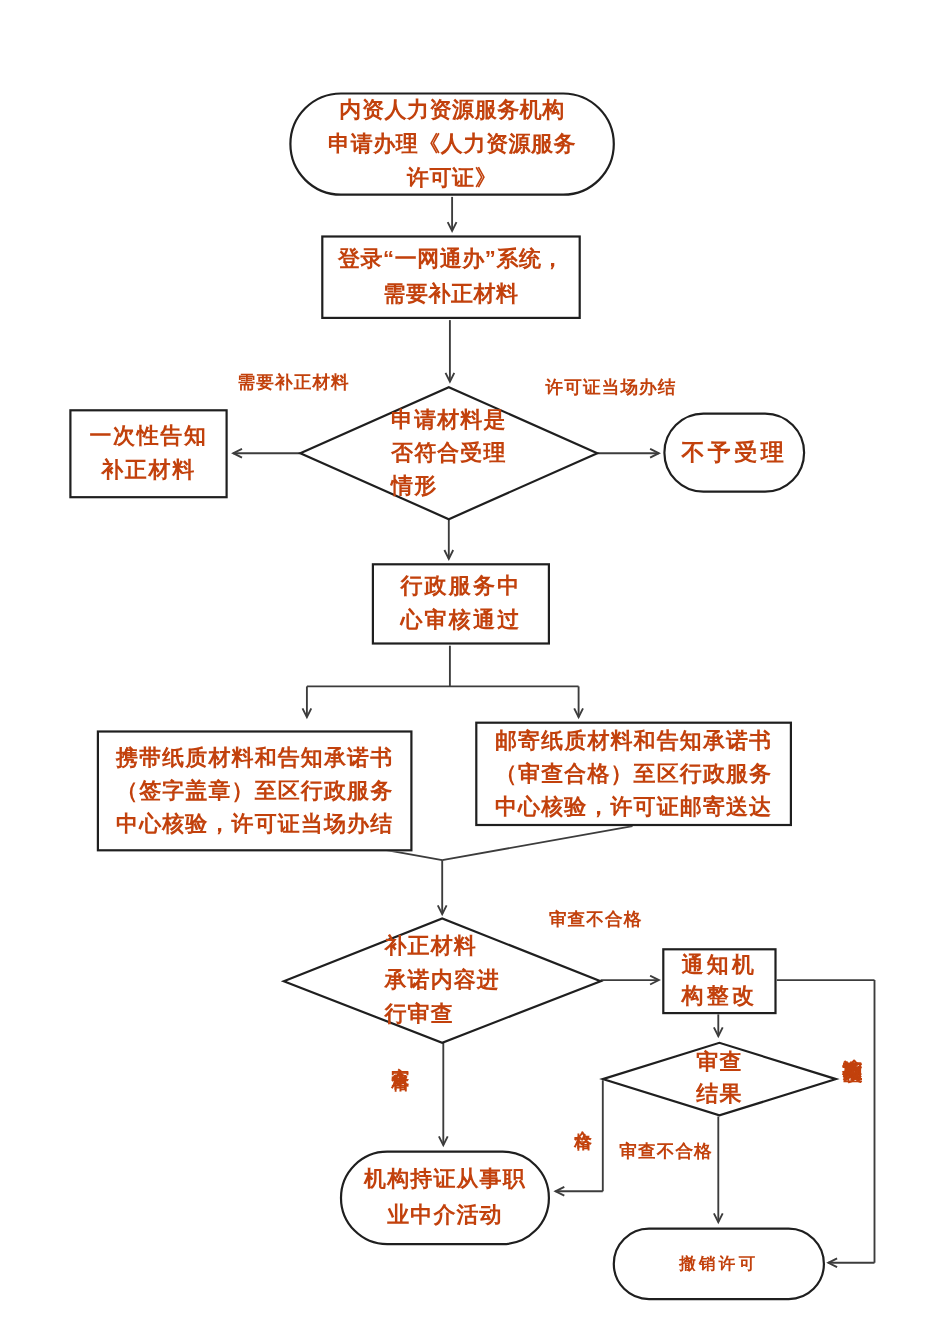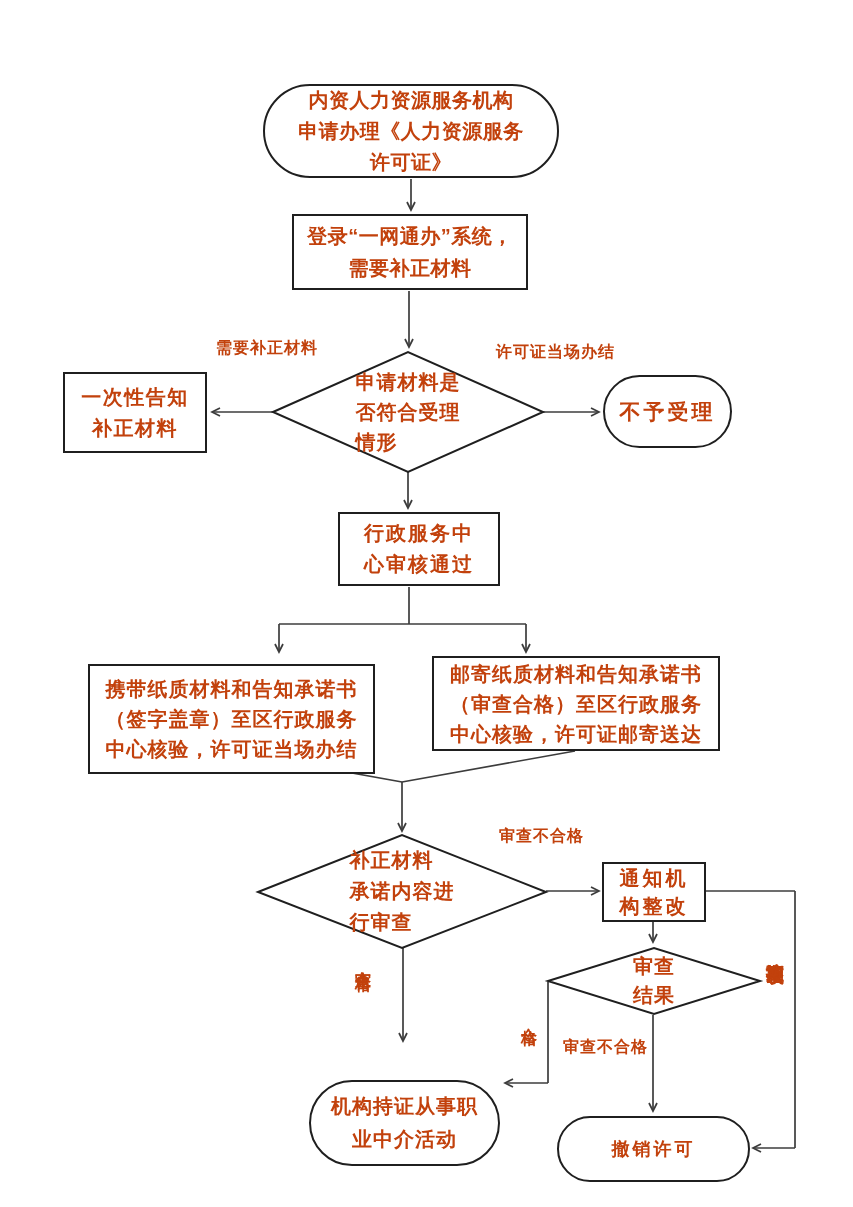--- a/index.html
+++ b/index.html
@@ -85,24 +85,24 @@
 （签字盖章）至区行政服务
 中心核验，许可证当场办结</div>
 
   <div class="node" style="left:432px;top:656px;width:288px;height:95px;line-height:30px;letter-spacing:1px;">邮寄纸质材料和告知承诺书
 （审查合格）至区行政服务
 中心核验，许可证邮寄送达</div>
 
   <div class="node" style="left:602px;top:862px;width:104px;height:60px;line-height:28px;letter-spacing:3px;">通知机
 构整改</div>
 
-  <div class="node stadium" style="left:309px;top:1080px;width:191px;height:86px;line-height:33px;">机构持证从事职
+  <div class="node stadium" style="left:309px;top:1046px;width:191px;height:86px;line-height:33px;">机构持证从事职
 业中介活动</div>
 
-  <div class="node stadium" style="left:557px;top:1116px;width:193px;height:66px;font-size:18px;letter-spacing:3px;">撤销许可</div>
+  <div class="node stadium" style="left:557px;top:1116px;width:193px;height:66px;font-size:15px;letter-spacing:3px;">撤销许可</div>
 
   <div class="diamond-text" style="left:273px;top:352px;width:270px;height:120px;">申请材料是
 否符合受理
 情形</div>
 
   <div class="diamond-text" style="left:258px;top:835px;width:288px;height:113px;line-height:31px;">补正材料
 承诺内容进
 行审查</div>
 
   <div class="diamond-text" style="left:548px;top:948px;width:212px;height:66px;line-height:29px;">审查

